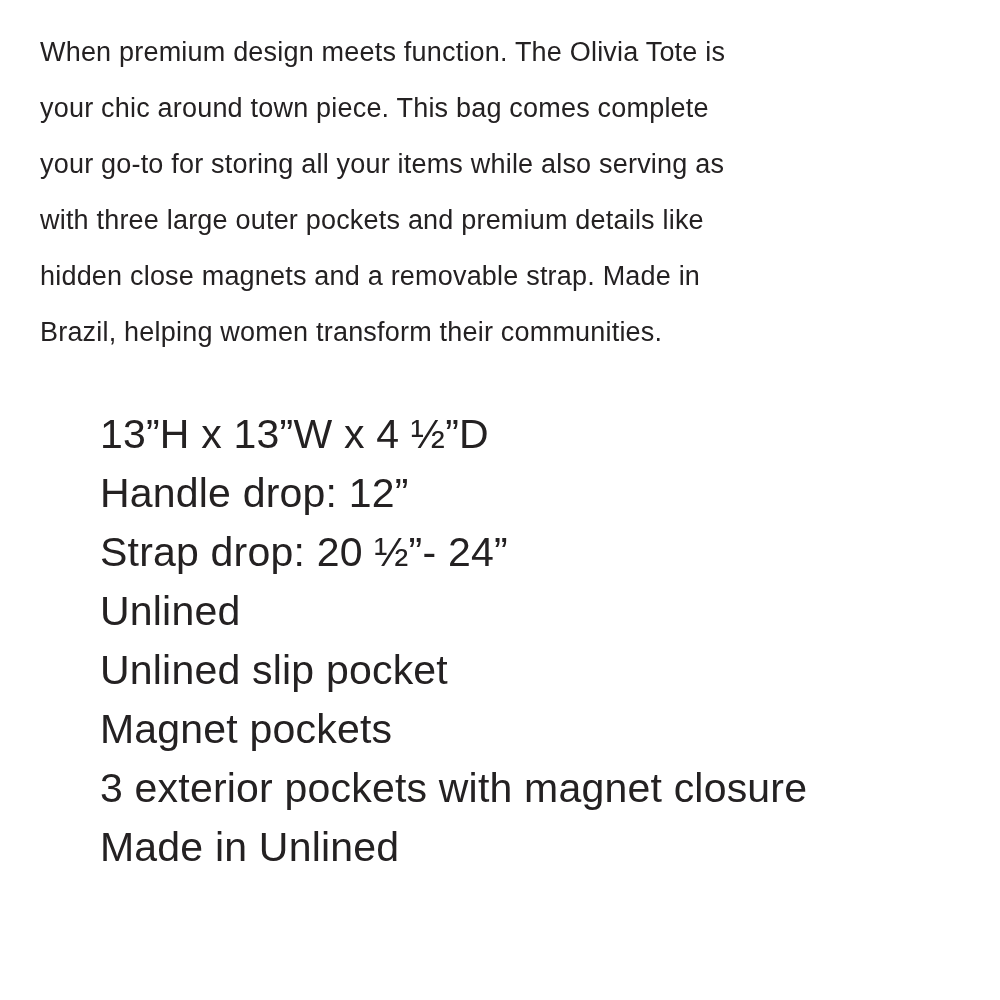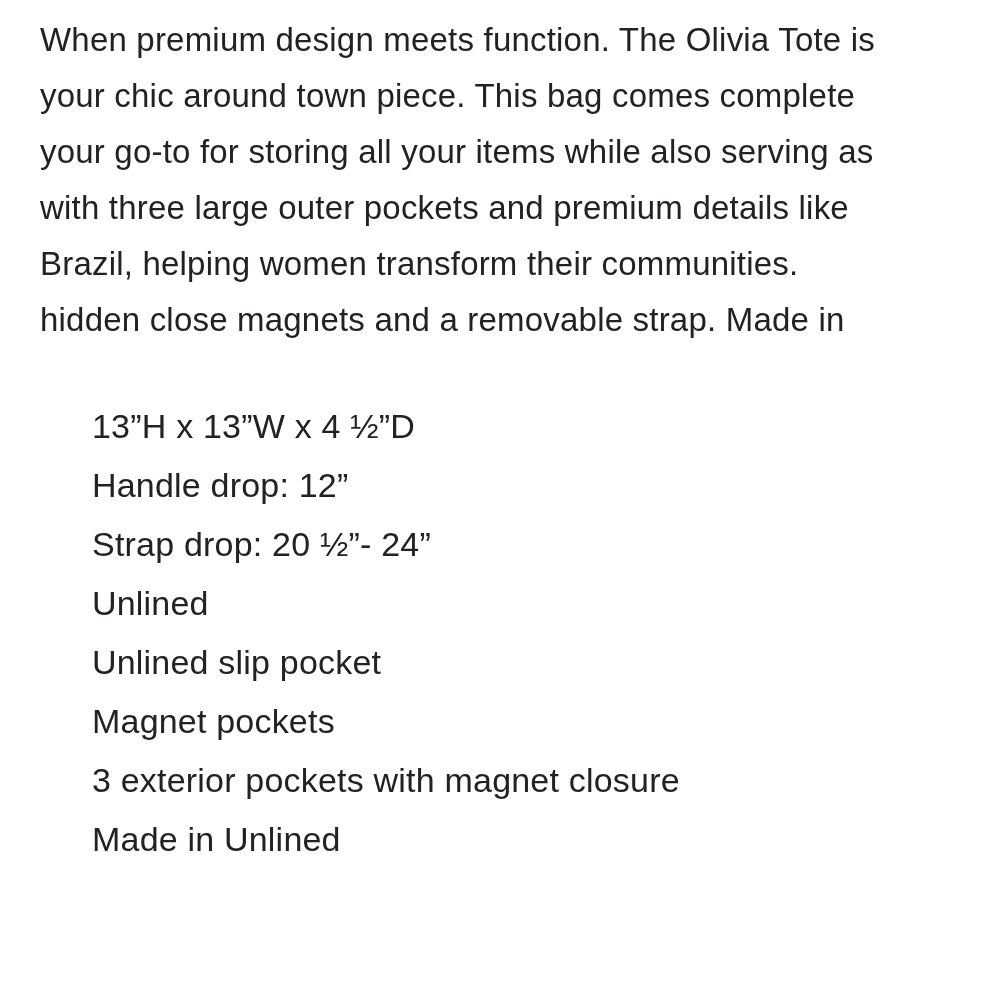--- a/index.html
+++ b/index.html
@@ -11,57 +11,57 @@
     height: 1000px;
     background: #ffffff;
     color: #242122;
     font-family: "Liberation Sans", sans-serif;
     overflow: hidden;
     position: relative;
   }
   .description {
     position: absolute;
     left: 40px;
-    top: 12px;
-    font-size: 33px;
+    top: 24px;
+    font-size: 27px;
     line-height: 56px;
     letter-spacing: 0.2px;
     font-weight: 400;
   }
   .description .line {
     white-space: nowrap;
   }
   .specs {
     position: absolute;
     left: 92px;
     top: 397px;
-    margin: 0;
+    margin: 8px;
     padding: 0;
     list-style: none;
-    font-size: 34px;
+    font-size: 41px;
     line-height: 59px;
     letter-spacing: 0.2px;
     font-weight: 400;
   }
   .specs li {
     white-space: nowrap;
   }
 </style>
 </head>
 <body>
 
 <main>
 
   <div class="description">
     <div class="line">When premium design meets function. The Olivia Tote is</div>
     <div class="line">your chic around town piece. This bag comes complete</div>
     <div class="line">your go-to for storing all your items while also serving as</div>
     <div class="line">with three large outer pockets and premium details like</div>
+    <div class="line">hidden close magnets and a removable strap. Made in</div>
     <div class="line">Brazil, helping women transform their communities.</div>
-    <div class="line">hidden close magnets and a removable strap. Made in</div>
   </div>
 
   <ul class="specs">
     <li>13”H x 13”W x 4 ½”D</li>
     <li>Handle drop: 12”</li>
     <li>Strap drop: 20 ½”- 24”</li>
     <li>Unlined</li>
     <li>Unlined slip pocket</li>
     <li>Magnet pockets</li>
     <li>3 exterior pockets with magnet closure</li>

